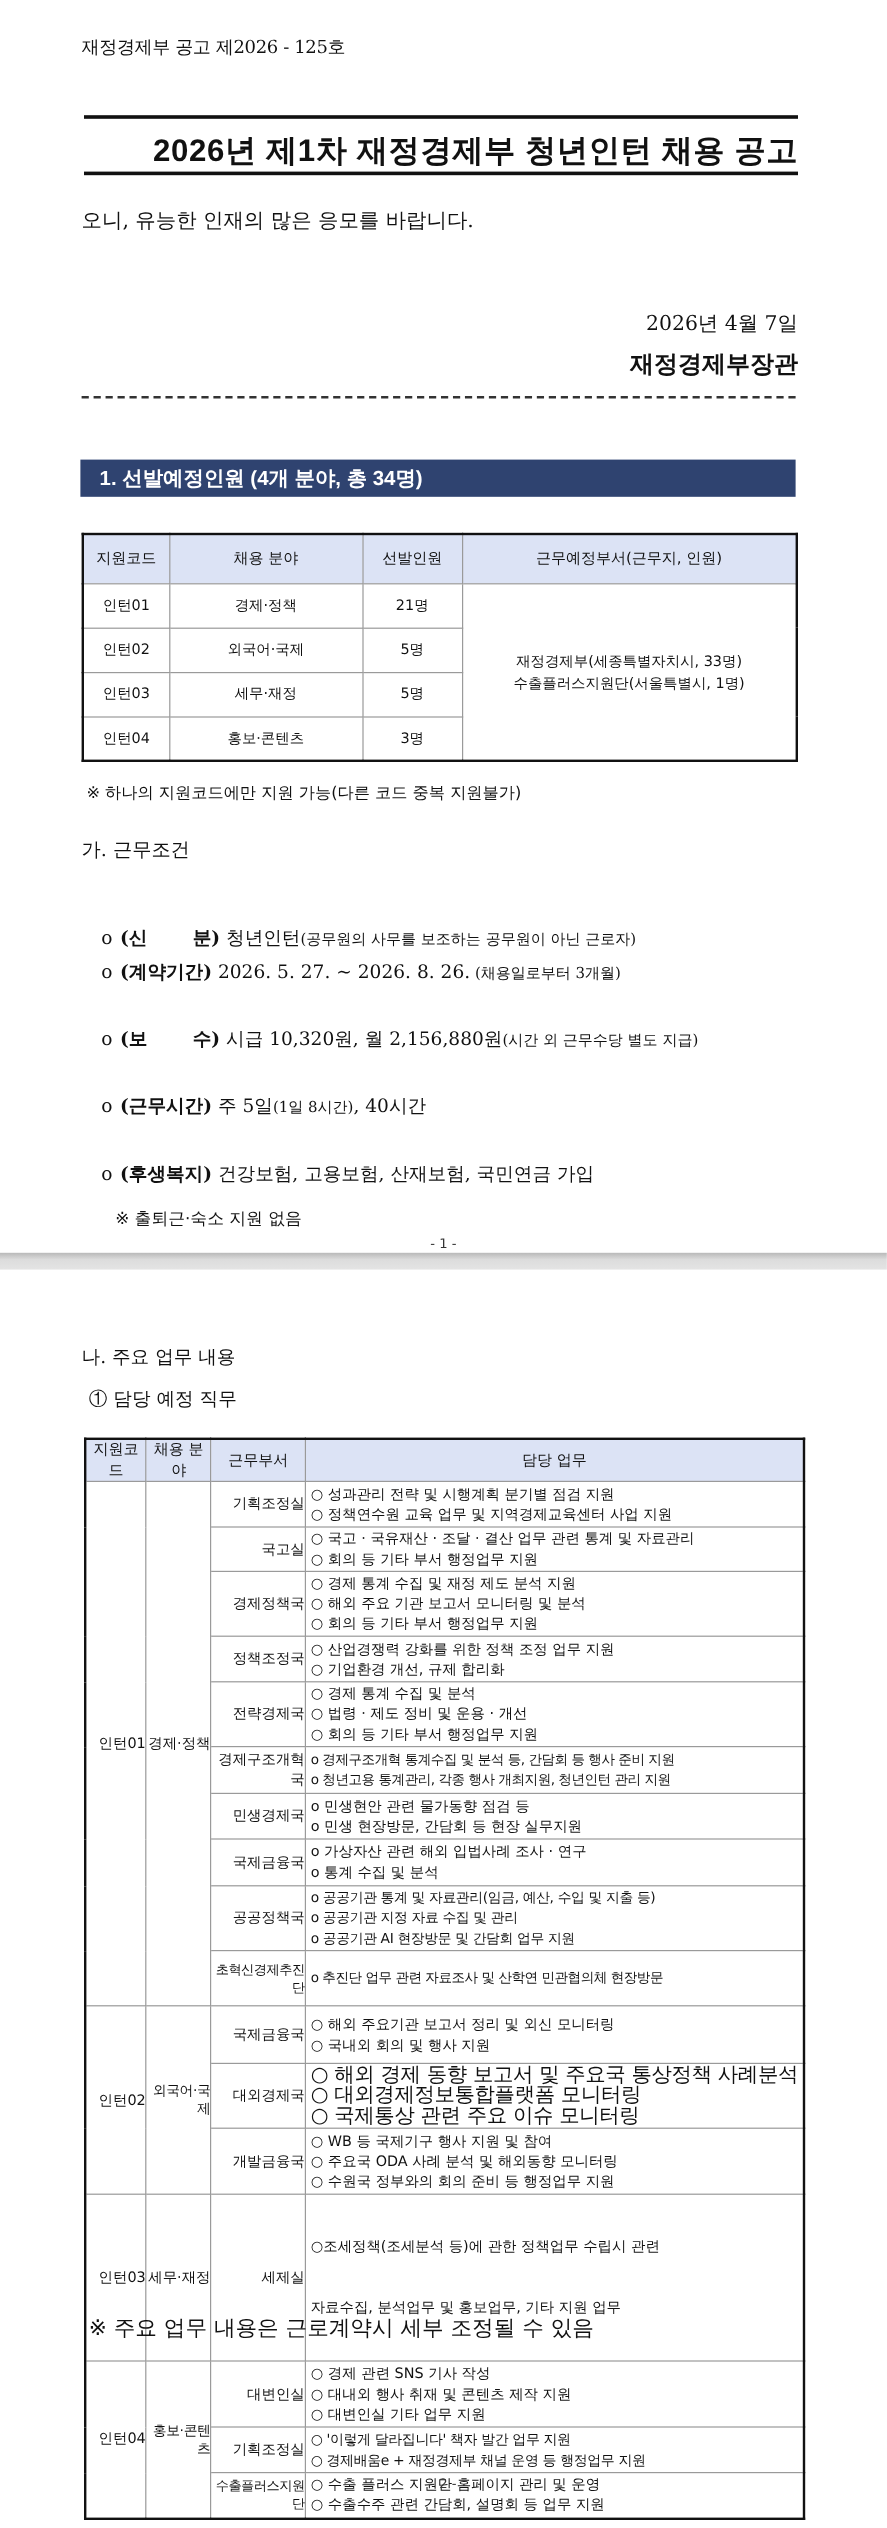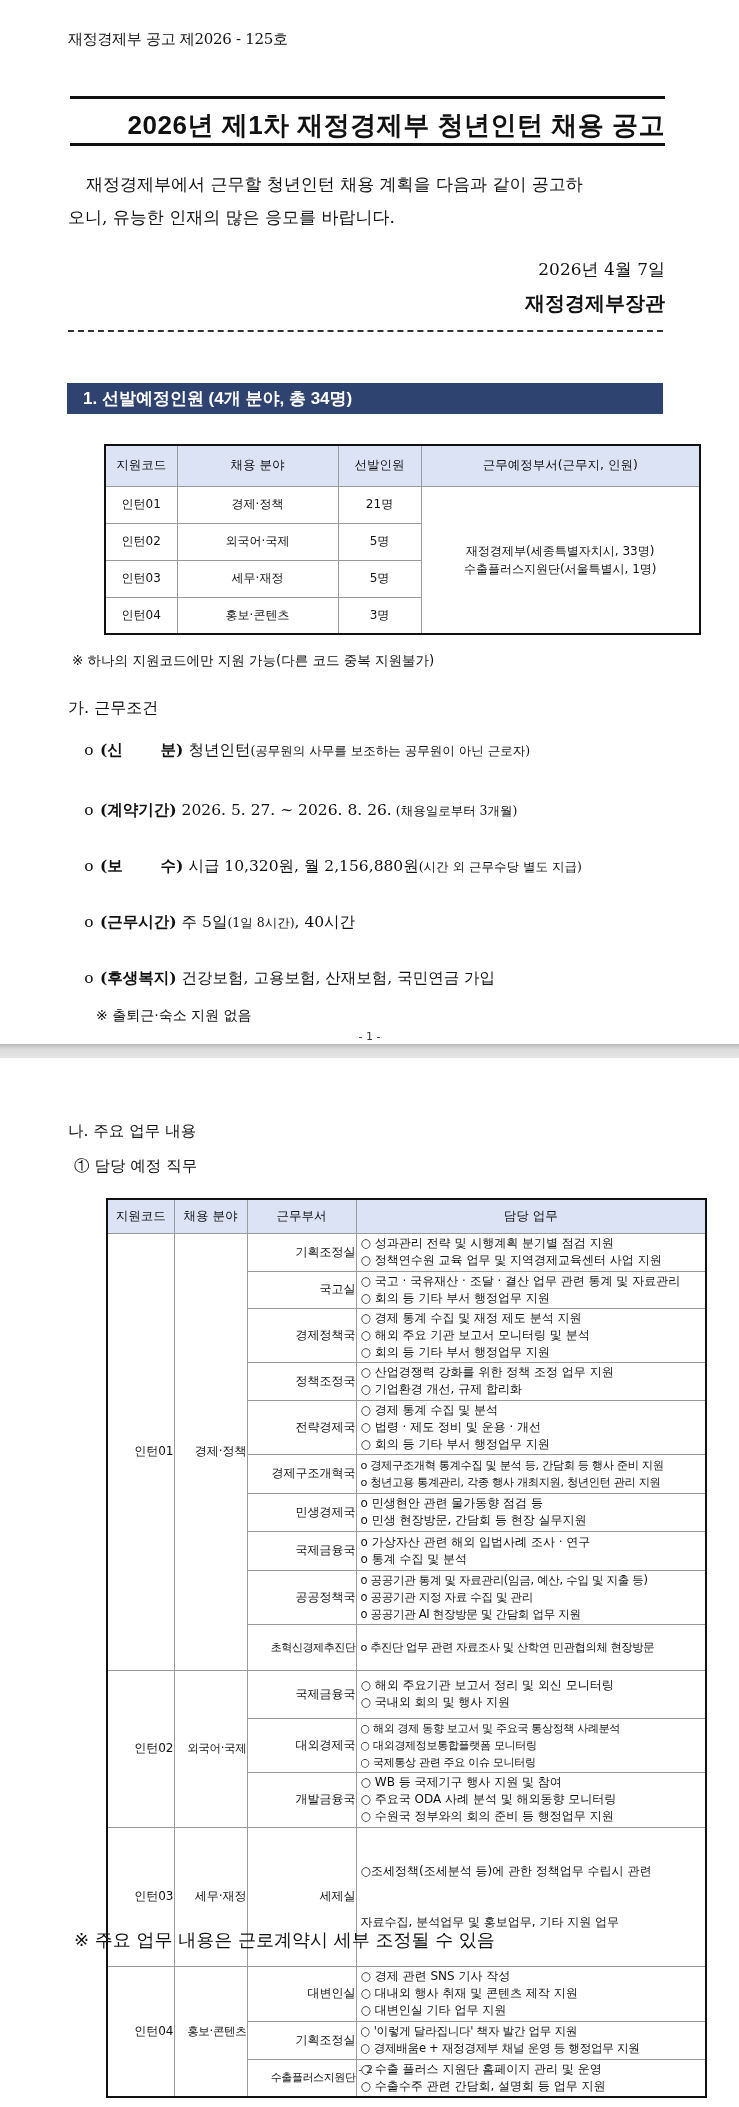--- a/index.html
+++ b/index.html
@@ -13,21 +13,21 @@
   .title-rule { left: 70px; width: 595px; height: 3px; background: #111; }
   .doc-title { left: 70px; top: 108px; width: 595px; text-align: right; font-size: 26px; font-weight: bold; letter-spacing: 0.5px; font-family: "Liberation Sans", sans-serif; }
   .intro { left: 68px; top: 168px; width: 600px; font-size: 17px; line-height: 33px; text-align: justify; }
   .intro .indent { padding-left: 18px; }
   .date { right: 74px; top: 258px; font-size: 17px; }
   .signer { right: 74px; top: 290px; font-size: 20px; font-weight: bold; }
   .dash-line { left: 68px; top: 330px; width: 595px; height: 0; border-top: 2px dashed #333; }
 
   .sec-bar { left: 67px; top: 383px; width: 596px; height: 31px; background: #2f4370; color: #fff; font-size: 17px; font-weight: bold; padding-left: 16px; line-height: 31px; font-family: "Liberation Sans", sans-serif; }
 
-  table { border-collapse: collapse; margin-left: 36px; }
+  table { border-collapse: collapse; }
   .t1 { left: 68px; top: 444px; width: 597px; border: 2.5px solid #111; font-size: 12px; }
   .t1 th, .t1 td { border: 1px solid #9a9a9a; text-align: center; vertical-align: middle; font-weight: normal; }
   .t1 th { background: #dce3f5; height: 41px; font-size: 12.5px; }
   .t1 td { height: 37px; }
   .t1 td.dept { font-size: 12px; line-height: 18px; }
 
   .note1 { left: 72px; top: 652px; font-size: 13.5px; }
   .sub-h { left: 68px; top: 698px; font-size: 16px; }
   .cond { left: 78px; font-size: 15.5px; }
   .cond .bul { display: inline-block; width: 22px; }
@@ -51,21 +51,20 @@
 </style>
 </head>
 <body>
 
 <div class="abs notice-no serif">재정경제부 공고 제2026 - 125호</div>
 <div class="abs title-rule" style="top:96px"></div>
 <div class="abs doc-title">2026년 제1차 재정경제부 청년인턴 채용 공고</div>
 <div class="abs title-rule" style="top:143px"></div>
 
 <div class="abs intro serif">
-  <div class="indent">재정경제부에서 근무할 청년인턴 채용 계획을 다음과 같이 공고하</div>
   <div>오니, 유능한 인재의 많은 응모를 바랍니다.</div>
 </div>
 <div class="abs date serif">2026년 4월 7일</div>
 <div class="abs signer serif">재정경제부장관</div>
 <div class="abs dash-line"></div>
 
 <div class="abs sec-bar">1. 선발예정인원 (4개 분야, 총 34명)</div>
 
 <table class="abs t1">
   <colgroup>
@@ -104,21 +103,21 @@
     <td>인턴04</td>
     <td>홍보·콘텐츠</td>
     <td>3명</td>
   </tr>
 </tbody>
   </table>
 
 <div class="abs note1">※ 하나의 지원코드에만 지원 가능(다른 코드 중복 지원불가)</div>
 <div class="abs sub-h serif">가. 근무조건</div>
 
-<div class="abs cond serif" style="top:740px">
+<div class="abs cond serif" style="top:772px">
   <span class="bul">o</span><span class="lbl">(신&nbsp;&nbsp;&nbsp;&nbsp;&nbsp;&nbsp;&nbsp;분)</span>
   <span>청년인턴</span><span class="sm">(공무원의 사무를 보조하는 공무원이 아닌 근로자)</span>
 </div>
 <div class="abs cond serif" style="top:800px">
   <span class="bul">o</span><span class="lbl">(계약기간)</span>
   <span>2026. 5. 27. ~ 2026. 8. 26.</span><span class="sm"> (채용일로부터 3개월)</span>
 </div>
 <div class="abs cond serif" style="top:856px">
   <span class="bul">o</span><span class="lbl">(보&nbsp;&nbsp;&nbsp;&nbsp;&nbsp;&nbsp;&nbsp;수)</span>
   <span>시급 10,320원, 월 2,156,880원</span><span class="sm">(시간 외 근무수당 별도 지급)</span>
@@ -234,21 +233,21 @@
     <td rowspan="3" class="c">인턴02</td>
     <td rowspan="3" class="c" style="font-size:11.5px;letter-spacing:-0.3px">외국어·국제</td>
     <td class="c">국제금융국</td>
     <td class="duty">
       <div class="line">○ 해외 주요기관 보고서 정리 및 외신 모니터링</div>
       <div class="line">○ 국내외 회의 및 행사 지원</div>
     </td>
   </tr>
   <tr style="height:54px">
     <td class="c">대외경제국</td>
-    <td class="duty" style="font-size:11px;letter-spacing:-0.3px">
+    <td class="duty" style="font-size:17px;letter-spacing:-0.3px">
       <div class="line">○ 해외 경제 동향 보고서 및 주요국 통상정책 사례분석</div>
       <div class="line">○ 대외경제정보통합플랫폼 모니터링</div>
       <div class="line">○ 국제통상 관련 주요 이슈 모니터링</div>
     </td>
   </tr>
   <tr style="height:55px">
     <td class="c">개발금융국</td>
     <td class="duty">
       <div class="line">○ WB 등 국제기구 행사 지원 및 참여</div>
       <div class="line">○ 주요국 ODA 사례 분석 및 해외동향 모니터링</div>

